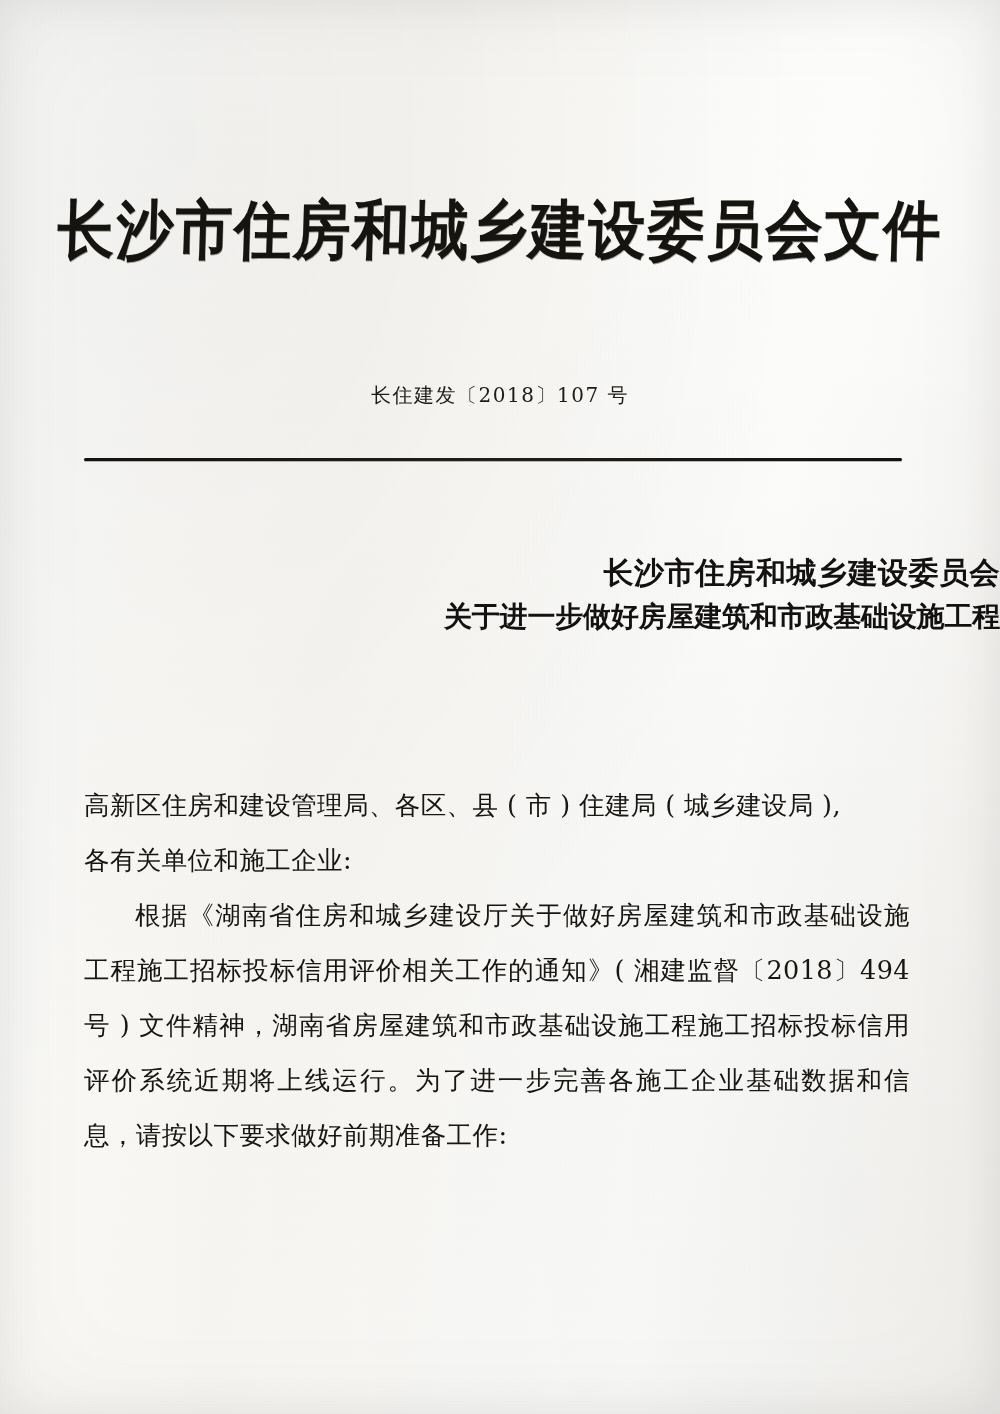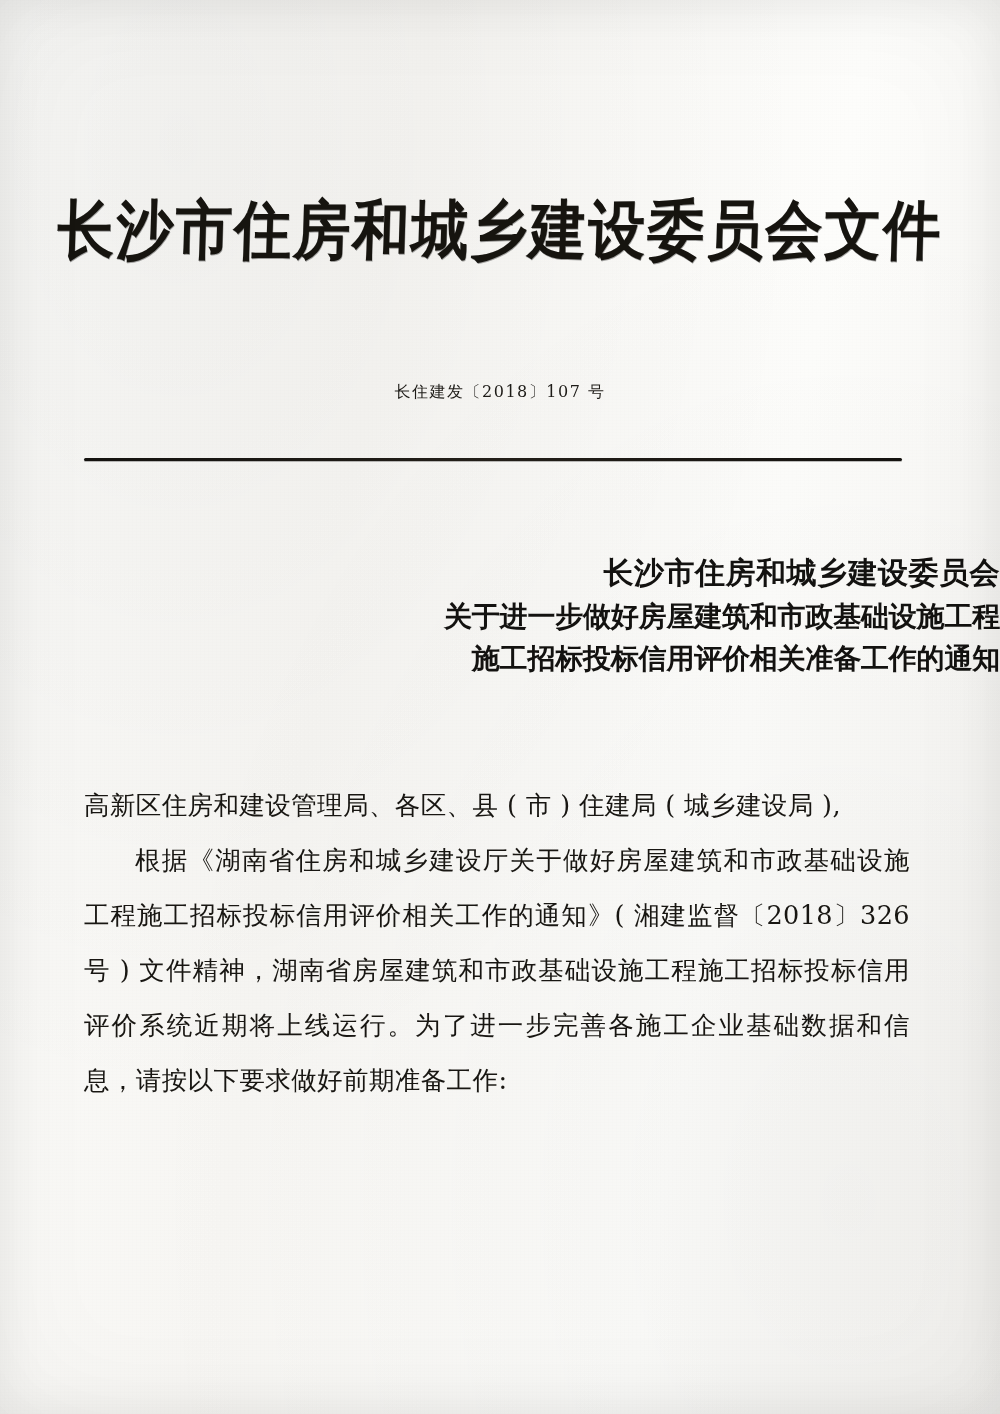--- a/index.html
+++ b/index.html
@@ -70,21 +70,21 @@
   }
 
   
   .docnumber {
     position: absolute;
     left: 0;
     right: 0;
     top: 382px;
     text-align: center;
     font-family: "DejaVu Serif", "Liberation Serif", serif;
-    font-size: 16px;
+    font-size: 20px;
     letter-spacing: 1.5px;
     color: #1d1b17;
   }
 
   
   .rule {
     position: absolute;
     left: 84px;
     width: 818px;
     top: 458px;
@@ -143,24 +143,24 @@
       <div class="masthead-title">长沙市住房和城乡建设委员会文件</div>
     </div>
 
     <div class="docnumber">长住建发〔2018〕107 号</div>
 
     <div class="rule"></div>
 
     <div class="titleblock">
       <div class="tline">长沙市住房和城乡建设委员会</div>
       <div class="tline wide">关于进一步做好房屋建筑和市政基础设施工程</div>
-      <div class="tline wide">施工招标投标信用评价相关准备工作的通知</div>
     </div>
 
     <div class="body">
       <p class="nowrapline">高新区住房和建设管理局、各区、县 ( 市 ) 住建局 ( 城乡建设局 ),</p>
-      <p class="indent">根据《湖南省住房和城乡建设厅关于做好房屋建筑和市政基础设施工程施工招标投标信用评价相关工作的通知》( 湘建监督〔2018〕326 号 ) 文件精神，湖南省房屋建筑和市政基础设施工程施工招标投标信用评价系统近期将上线运行。为了进一步完善各施工企业基础数据和信息，请按以下要求做好前期准备工作:</p>
+      <p>各有关单位和施工企业:</p>
+      <p class="indent">根据《湖南省住房和城乡建设厅关于做好房屋建筑和市政基础设施工程施工招标投标信用评价相关工作的通知》( 湘建监督〔2018〕494 号 ) 文件精神，湖南省房屋建筑和市政基础设施工程施工招标投标信用评价系统近期将上线运行。为了进一步完善各施工企业基础数据和信息，请按以下要求做好前期准备工作:</p>
     </div>
 
   </div>
 
   <div class="edge-shadow"></div>
 </div>
 
 </body></html>

